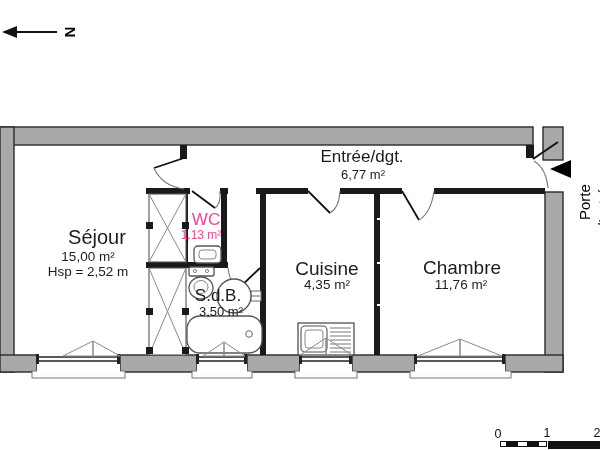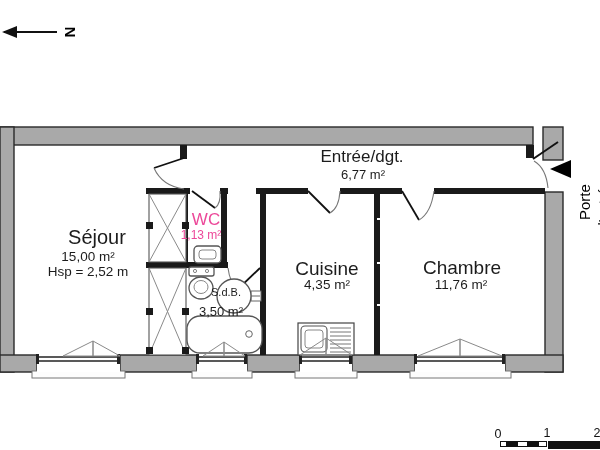--- a/index.html
+++ b/index.html
@@ -206,21 +206,21 @@
     <polygon points="550,169 571,160 571,178" fill="#000"></polygon>
   </svg>
 
   <div class="lbl room-name" style="left:97px;top:227px;font-size:20px;">Séjour</div>
   <div class="lbl room-area" style="left:88px;top:250px;">15,00 m²</div>
   <div class="lbl room-area" style="left:88px;top:265px;">Hsp = 2,52 m</div>
 
   <div class="lbl room-name muted" style="left:206px;top:211px;font-size:17px;">WC</div>
   <div class="lbl room-area muted" style="left:201px;top:229px;font-size:12px;">1,13 m²</div>
 
-  <div class="lbl room-name" style="left:218px;top:287px;font-size:11px;margin-left:8px;">S.d.B.</div>
+  <div class="lbl room-name" style="left:218px;top:287px;font-size:17px;">S.d.B.</div>
   <div class="lbl room-area" style="left:221px;top:305px;font-size:13px;">3,50 m²</div>
 
   <div class="lbl room-name" style="left:327px;top:259px;">Cuisine</div>
   <div class="lbl room-area" style="left:327px;top:278px;">4,35 m²</div>
 
   <div class="lbl room-name" style="left:462px;top:258px;">Chambre</div>
   <div class="lbl room-area" style="left:461px;top:278px;">11,76 m²</div>
 
   <div class="lbl room-name" style="left:362px;top:148px;font-size:17px;">Entrée/dgt.</div>
   <div class="lbl room-area" style="left:363px;top:168px;font-size:13px;">6,77 m²</div>

